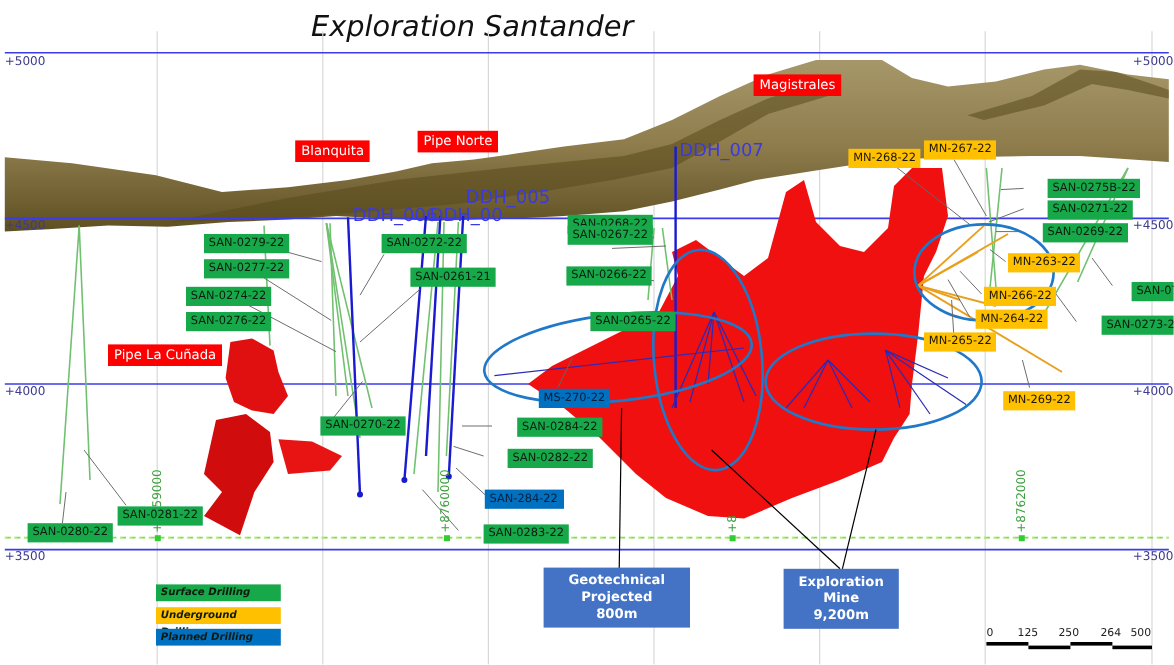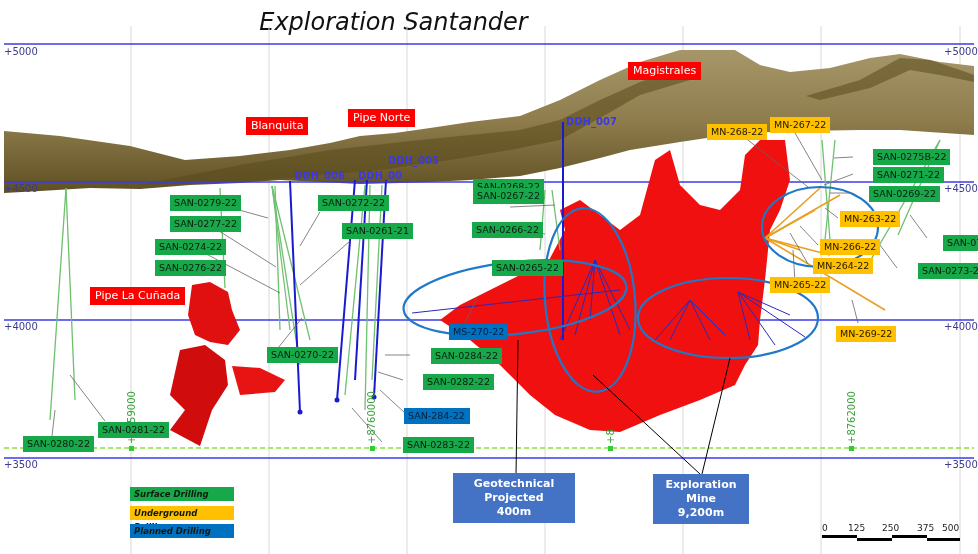--- a/index.html
+++ b/index.html
@@ -5,21 +5,21 @@
   html, body { margin:0; padding:0; background:#ffffff; }
   body { width:978px; height:554px; position:relative; overflow:hidden; font-family:"Liberation Sans", sans-serif; }
   .title { position:absolute; top:8px; left:0; width:787px; text-align:center; font-size:24px; font-style:italic; color:#111; font-family:"DejaVu Sans", sans-serif; }
   svg.main { position:absolute; left:0; top:0; }
   .lbl { position:absolute; font-size:9.5px; font-weight:normal; padding:2px 4px; white-space:nowrap; line-height:12px; font-family:"DejaVu Sans", sans-serif; }
   .g { background:#17a84a; color:#0b1d10;margin-left:20px; }
   .o { background:#ffc000; color:#201800; }
   .b { background:#0070c0; color:#06203a; }
   .r { background:#ff0000; color:#ffffff; font-size:11px; padding:3px 5px; }
   .elev { position:absolute; font-size:10px; color:#3c3c8c; font-family:"DejaVu Sans", sans-serif; }
-  .ddh { position:absolute; font-size:10px; color:#3a3ae0; font-family:"DejaVu Sans", sans-serif;font-weight:bold; }
+  .ddh { position:absolute; font-size:15px; color:#3a3ae0; font-family:"DejaVu Sans", sans-serif; }
   .coord { position:absolute; font-size:10px; color:#3ca03c; transform-origin:left top; transform:rotate(-90deg); font-family:"DejaVu Sans", sans-serif; }
   .callout { position:absolute; background:#4472c4; color:#fff; font-size:11px; font-weight:bold; text-align:center; line-height:14px; padding:4px 6px; font-family:"DejaVu Sans", sans-serif; }
   .legend-item { position:absolute; left:130px; width:100px; height:14px; font-size:8.5px; font-style:italic; font-weight:bold; padding-left:4px; line-height:14px; color:#0e1a0e; font-family:"DejaVu Sans", sans-serif; }
   .scale-lbl { position:absolute; top:523px; font-size:9px; color:#222; font-family:"DejaVu Sans", sans-serif; }
 </style>
 </head>
 <body>
 
 <div class="title">Exploration Santander</div>
 
@@ -230,28 +230,28 @@
 <div class="lbl o" style="left:820px;top:239px;">MN-266-22</div>
 <div class="lbl o" style="left:813px;top:258px;">MN-264-22</div>
 <div class="lbl o" style="left:770px;top:277px;">MN-265-22</div>
 <div class="lbl o" style="left:836px;top:326px;">MN-269-22</div>
 
 <div class="lbl b" style="left:449px;top:324px;">MS-270-22</div>
 <div class="lbl b" style="left:404px;top:408px;width:58px;">SAN-284-22</div>
 
 <div class="callout" style="left:453px;top:473px;width:110px;">
   <div>Geotechnical  Projected</div>
-  <div>400m</div>
+  <div>800m</div>
 </div>
 <div class="callout" style="left:653px;top:474px;width:84px;">
   <div>Exploration  Mine</div>
   <div>9,200m</div>
 </div>
 
 <div class="legend-item" style="top:487px;background:#17a84a;">Surface Drilling</div>
 <div class="legend-item" style="top:506px;background:#ffc000;">Underground Drilling</div>
 <div class="legend-item" style="top:524px;background:#0070c0;">Planned Drilling</div>
 
 <div class="scale-lbl" style="left:822px;">0</div>
 <div class="scale-lbl" style="left:848px;">125</div>
 <div class="scale-lbl" style="left:882px;">250</div>
-<div class="scale-lbl" style="left:917px;">375</div>
+<div class="scale-lbl" style="left:917px;">264</div>
 <div class="scale-lbl" style="left:942px;">500</div>
 
 </body></html>

